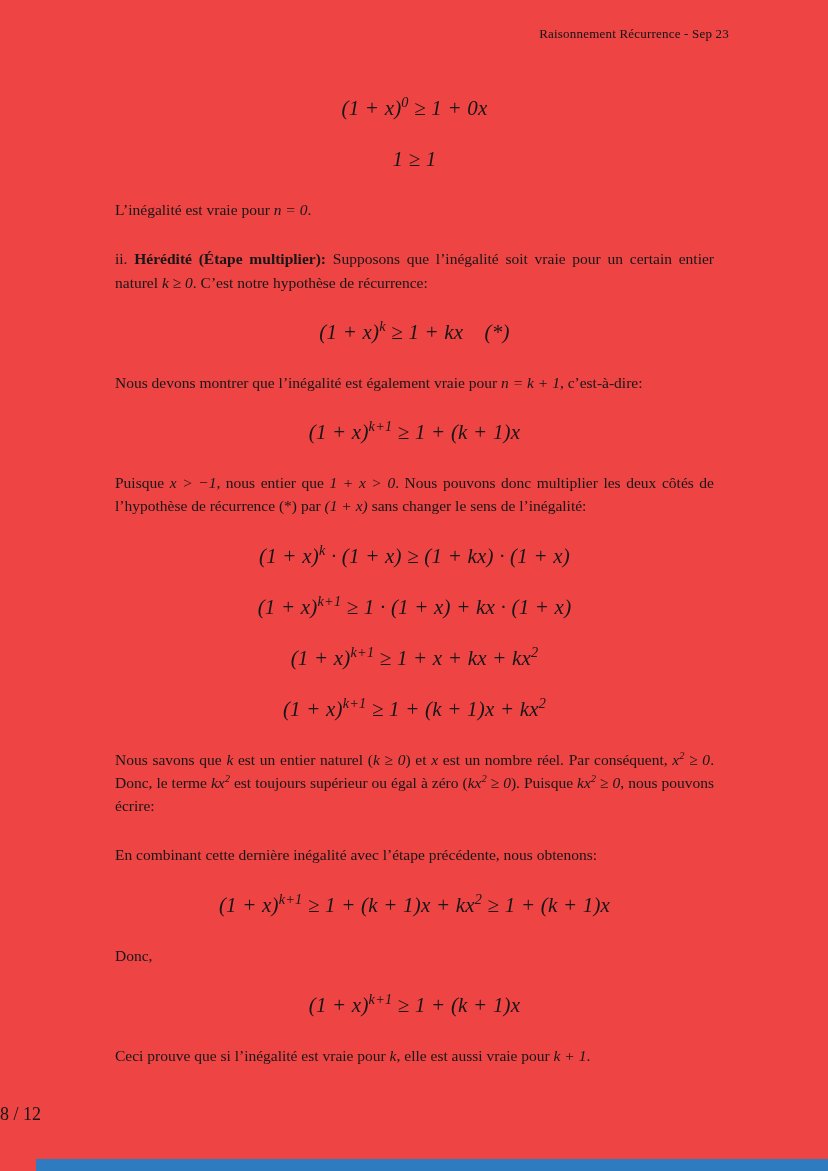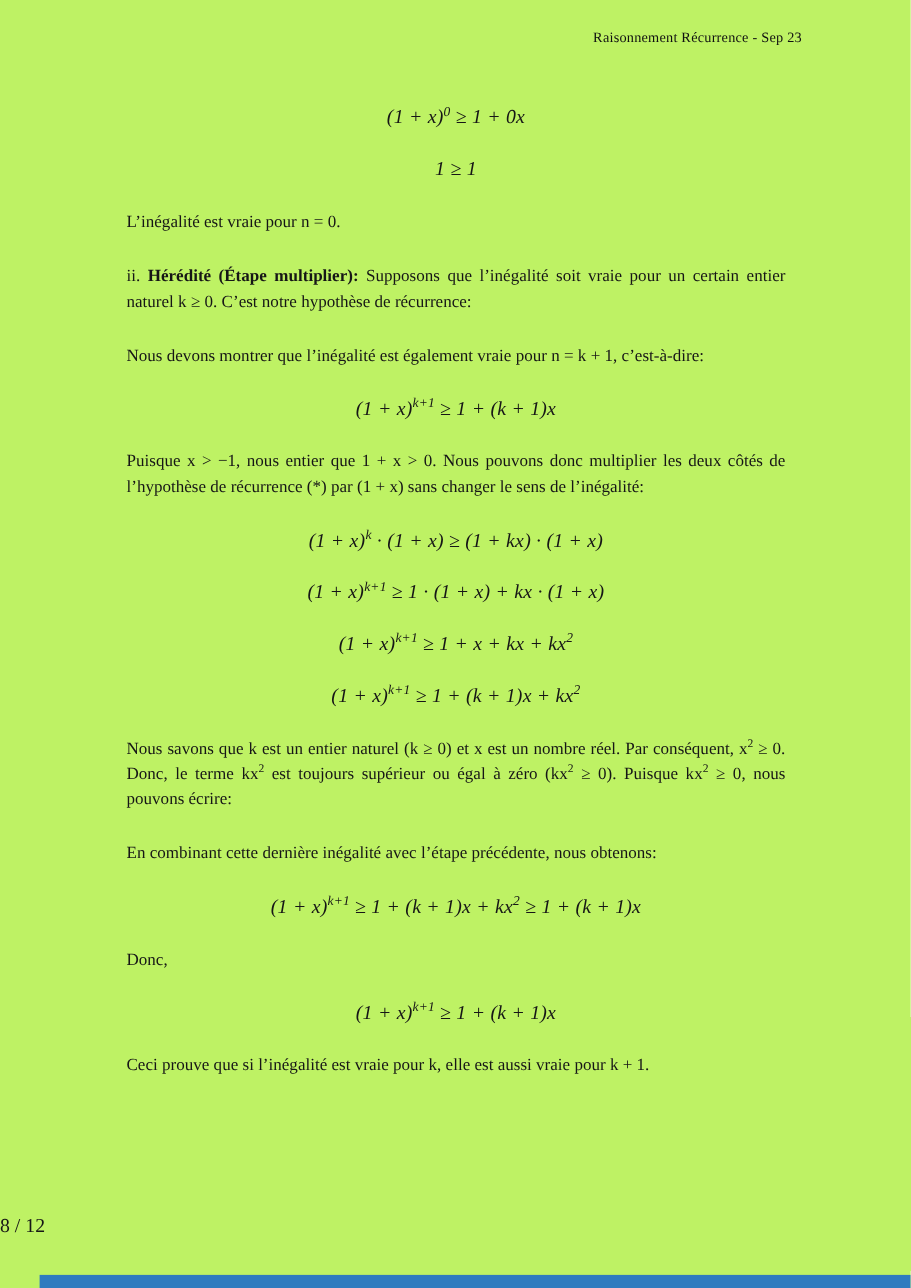--- a/index.html
+++ b/index.html
@@ -4,21 +4,21 @@
 <style>
   html, body {
     margin: 0;
     padding: 0;
     background: #ffffff;
   }
   .page {
     position: relative;
     width: 828px;
     height: 1171px;
-    background: #bef264;
+    background: #ef4444;
     font-family: "Liberation Serif", "DejaVu Serif", serif;
     color: #161616;
     overflow: hidden;
   }
   .header {
     position: absolute;
     top: 26px;
     right: 99px;
     font-size: 13px;
     color: #111111;
@@ -30,34 +30,35 @@
     left: 115px;
     width: 599px;
   }
   .paragraph {
     font-size: 15.5px;
     line-height: 1.5;
     margin: 26px 0;
     text-align: justify;
   }
   .math-line {
-    font-size: 18px;
+    font-size: 21px;
     font-style: italic;
     text-align: center;
     margin: 26px 0;
     letter-spacing: 0.2px;
   }
   sup {
     line-height: 0;
     font-size: 68%;
   }
   .bold {
     font-weight: 700;
   }
   .imath {
+    font-style: italic;
     margin-top: 44px;
   }
   .footer {
     position: absolute;
     bottom: 46px;
     left: 0;
     width: 100%;
     text-align: left;
     font-size: 18px;
     color: #161616;
@@ -73,20 +74,21 @@
 </head>
 <body>
 
 <div class="page">
   <div class="header">Raisonnement Récurrence - Sep 23</div>
   <div class="doc-body">
       <div class="math-line">(1 + x)<sup>0</sup> ≥ 1 + 0x</div>
       <div class="math-line">1 ≥ 1</div>
       <div class="paragraph"><span>L’inégalité est vraie pour </span><span class="imath">n = 0</span><span>.</span></div>
       <div class="paragraph"><span>ii. </span><span class="bold">Hérédité (Étape multiplier):</span><span> Supposons que l’inégalité soit vraie pour un certain entier naturel </span><span class="imath">k ≥ 0</span><span>. C’est notre hypothèse de récurrence:</span></div>
+      <div class="math-line">(1 + x)<sup>k</sup> ≥ 1 + kx (*)</div>
       <div class="paragraph"><span>Nous devons montrer que l’inégalité est également vraie pour </span><span class="imath">n = k + 1</span><span>, c’est-à-dire:</span></div>
       <div class="math-line">(1 + x)<sup>k+1</sup> ≥ 1 + (k + 1)x</div>
       <div class="paragraph"><span>Puisque </span><span class="imath">x &gt; −1</span><span>, nous entier que </span><span class="imath">1 + x &gt; 0</span><span>. Nous pouvons donc multiplier les deux côtés de l’hypothèse de récurrence (*) par </span><span class="imath">(1 + x)</span><span> sans changer le sens de l’inégalité:</span></div>
       <div class="math-line">(1 + x)<sup>k</sup> · (1 + x) ≥ (1 + kx) · (1 + x)</div>
       <div class="math-line">(1 + x)<sup>k+1</sup> ≥ 1 · (1 + x) + kx · (1 + x)</div>
       <div class="math-line">(1 + x)<sup>k+1</sup> ≥ 1 + x + kx + kx<sup>2</sup></div>
       <div class="math-line">(1 + x)<sup>k+1</sup> ≥ 1 + (k + 1)x + kx<sup>2</sup></div>
       <div class="paragraph"><span>Nous savons que </span><span class="imath">k</span><span> est un entier naturel (</span><span class="imath">k ≥ 0</span><span>) et </span><span class="imath">x</span><span> est un nombre réel. Par conséquent, </span><span class="imath">x<sup>2</sup> ≥ 0</span><span>. Donc, le terme </span><span class="imath">kx<sup>2</sup></span><span> est toujours supérieur ou égal à zéro (</span><span class="imath">kx<sup>2</sup> ≥ 0</span><span>). Puisque </span><span class="imath">kx<sup>2</sup> ≥ 0</span><span>, nous pouvons écrire:</span></div>
       <div class="paragraph"><span>En combinant cette dernière inégalité avec l’étape précédente, nous obtenons:</span></div>
       <div class="math-line">(1 + x)<sup>k+1</sup> ≥ 1 + (k + 1)x + kx<sup>2</sup> ≥ 1 + (k + 1)x</div>

